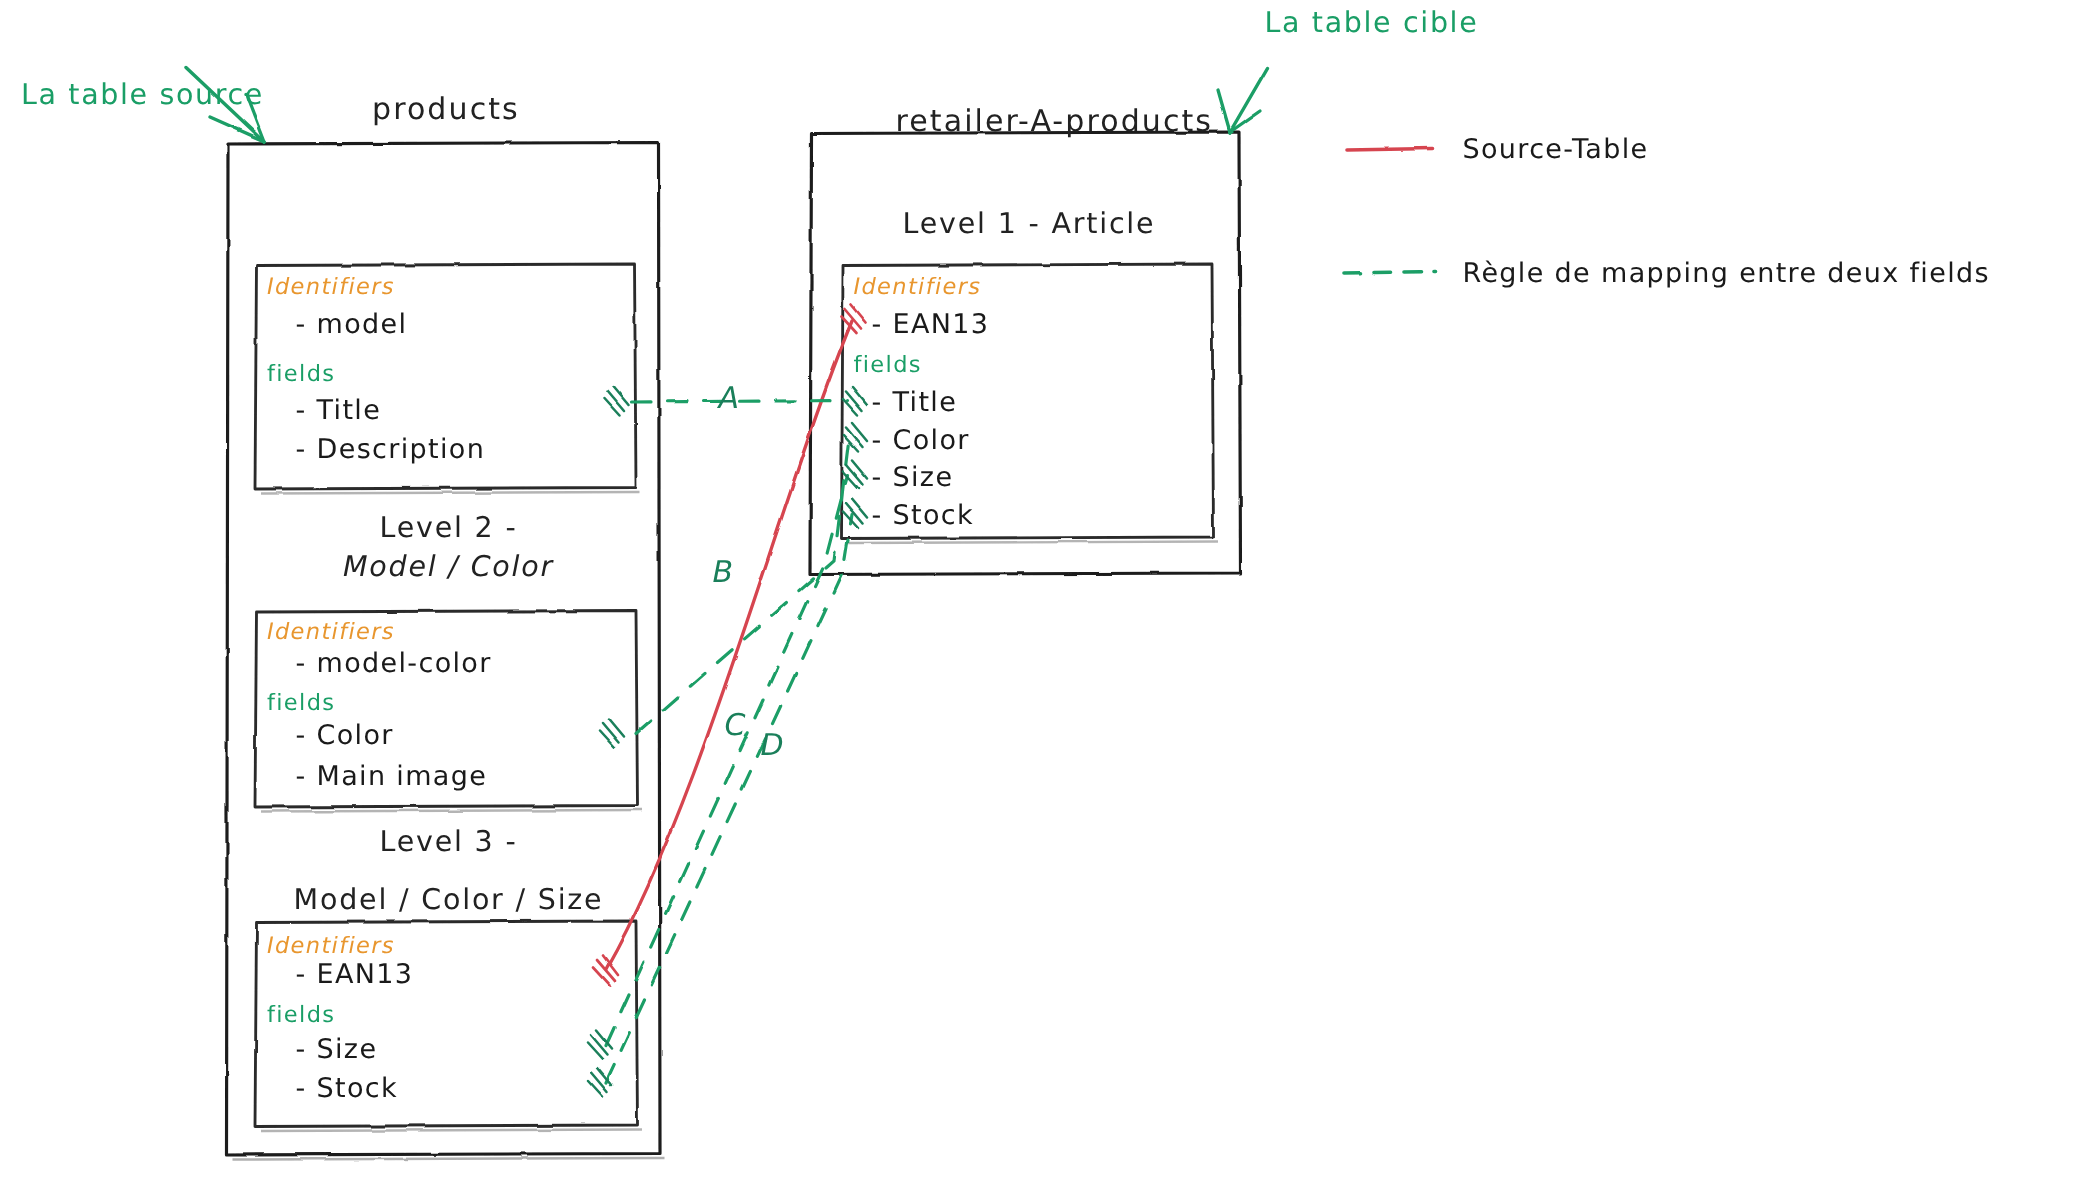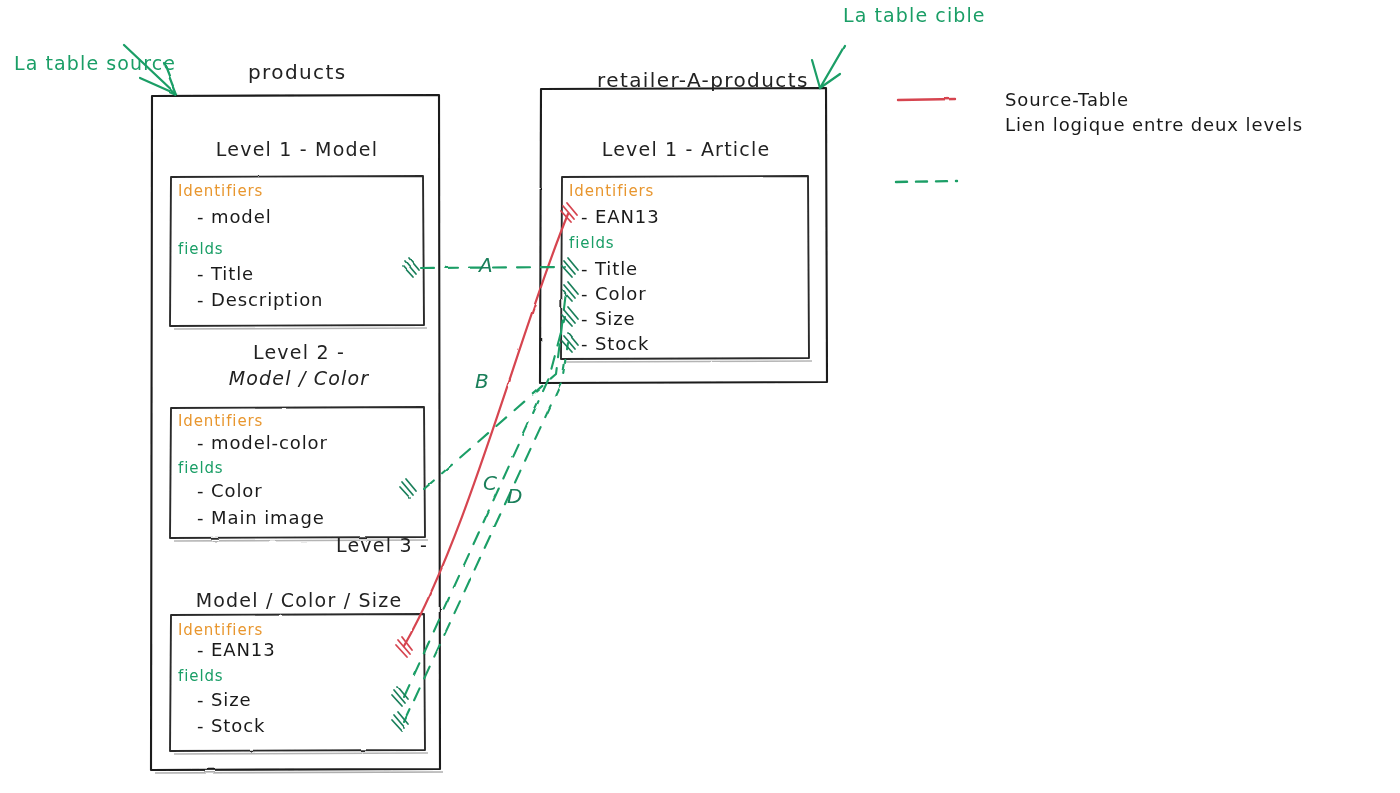--- a/index.html
+++ b/index.html
@@ -43,20 +43,21 @@
   }
   .levelname {
     font-size: 19px;
     letter-spacing: 1.2px;
     color: #222;
     text-align: center;
   }
   .ident-head {
     color: #e8962e;
     font-size: 15px;
+    font-style: italic;
     letter-spacing: 0.9px;
   }
   .fields-head {
     color: #1a9e66;
     font-size: 15px;
     letter-spacing: 0.9px;
   }
   .fieldline {
     font-size: 18px;
     letter-spacing: 0.9px;
@@ -65,21 +66,20 @@
   .conn-label {
     font-size: 20px;
     color: #1a7f5a;
     font-style: italic;
     letter-spacing: 0.6px;
   }
   .legend-txt {
     font-size: 18px;
     color: #1a1a1a;
     letter-spacing: 0.9px;
-    margin-left: 30px;
   }
 </style>
 </head>
 <body>
 
 <div id="canvas">
 
   <svg class="layer" viewBox="0 0 1400 793">
     <defs>
       <filter id="rough">
@@ -181,36 +181,35 @@
     </g>
   </svg>
 
   <div class="txt annot" style="left:14px; top:8px;margin-top:44px;">La table source</div>
   <div class="txt annot" style="left:843px; top:4px;text-align:center;">La table cible</div>
 
   <div class="txt tablename" style="left:248px; top:60px;">products</div>
 
   <div class="txt tablename" style="left:597px; top:68px;">retailer-A-products</div>
 
-  <div class="txt levelname" style="left:175px; top:138px; width:244px;">Level 1 - Model</div>
   <div class="txt ident-head" style="left:178px; top:182px;">Identifiers</div>
   <div class="txt fieldline" style="left:197px; top:206px;">- model</div>
   <div class="txt fields-head" style="left:178px; top:240px;">fields</div>
   <div class="txt fieldline" style="left:197px; top:263px;">- Title</div>
   <div class="txt fieldline" style="left:197px; top:289px;">- Description</div>
 
   <div class="txt levelname" style="left:175px; top:341px; width:248px;">Level 2 -</div>
   <div class="txt levelname" style="left:175px; top:367px; width:248px;font-style:italic;">Model / Color</div>
   <div class="txt ident-head" style="left:178px; top:412px;">Identifiers</div>
   <div class="txt fieldline" style="left:197px; top:432px;">- model-color</div>
   <div class="txt fields-head" style="left:178px; top:459px;">fields</div>
   <div class="txt fieldline" style="left:197px; top:480px;">- Color</div>
   <div class="txt fieldline" style="left:197px; top:507px;">- Main image</div>
 
-  <div class="txt levelname" style="left:170px; top:534px; width:258px;text-align:right;">Level 3 -</div>
+  <div class="txt levelname" style="left:170px; top:550px; width:258px;">Level 3 -</div>
   <div class="txt levelname" style="left:170px; top:576px; width:258px;margin-top:13px;">Model / Color / Size</div>
   <div class="txt ident-head" style="left:178px; top:621px;">Identifiers</div>
   <div class="txt fieldline" style="left:197px; top:639px;">- EAN13</div>
   <div class="txt fields-head" style="left:178px; top:667px;">fields</div>
   <div class="txt fieldline" style="left:197px; top:689px;">- Size</div>
   <div class="txt fieldline" style="left:197px; top:715px;">- Stock</div>
 
   <div class="txt levelname" style="left:565px; top:138px; width:242px;">Level 1 - Article</div>
   <div class="txt ident-head" style="left:569px; top:182px;">Identifiers</div>
   <div class="txt fieldline" style="left:581px; top:206px;">- EAN13</div>
@@ -219,15 +218,15 @@
   <div class="txt fieldline" style="left:581px; top:283px;">- Color</div>
   <div class="txt fieldline" style="left:581px; top:308px;">- Size</div>
   <div class="txt fieldline" style="left:581px; top:333px;">- Stock</div>
 
   <div class="txt conn-label" style="left:479px; top:253px;">A</div>
   <div class="txt conn-label" style="left:475px; top:369px;">B</div>
   <div class="txt conn-label" style="left:483px; top:471px;">C</div>
   <div class="txt conn-label" style="left:507px; top:484px;">D</div>
 
   <div class="txt legend-txt" style="left:975px; top:89px;">Source-Table</div>
-  <div class="txt legend-txt" style="left:975px; top:114px;">Lien logique entre deux levels</div>
+  <div class="txt legend-txt" style="left:975px; top:172px;">Règle de mapping entre deux fields</div>
 
 </div>
 
 </body></html>

